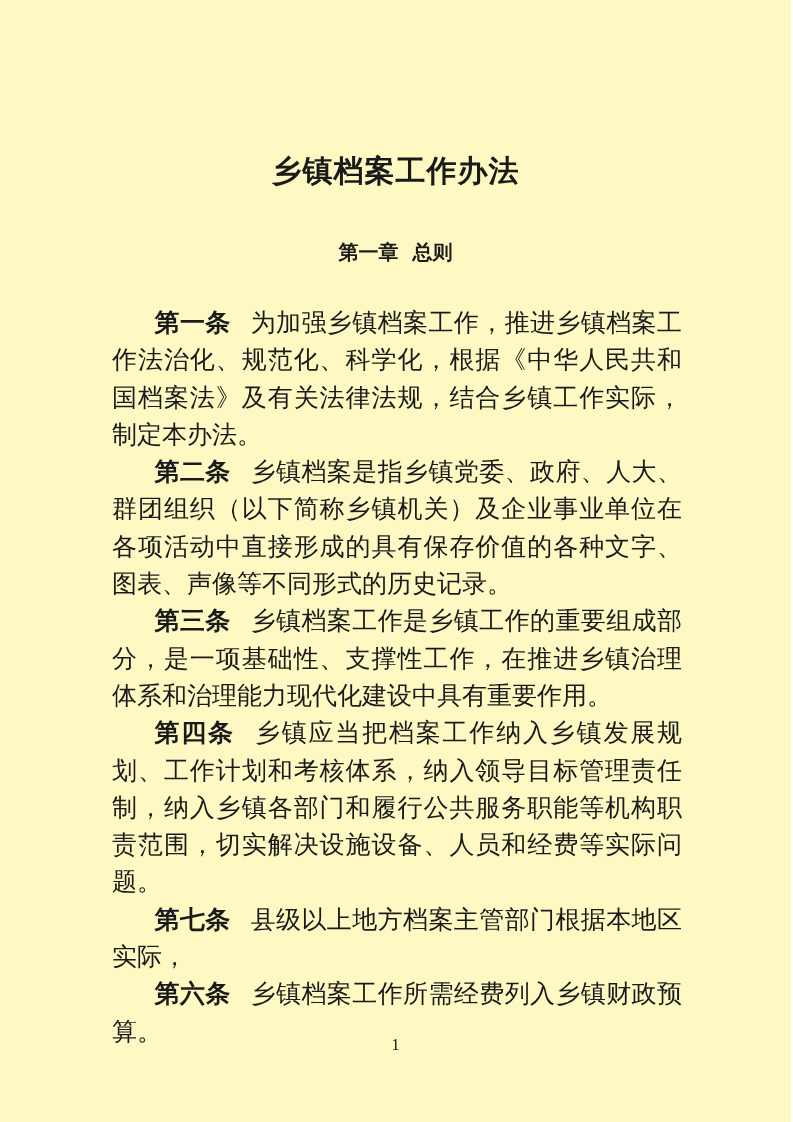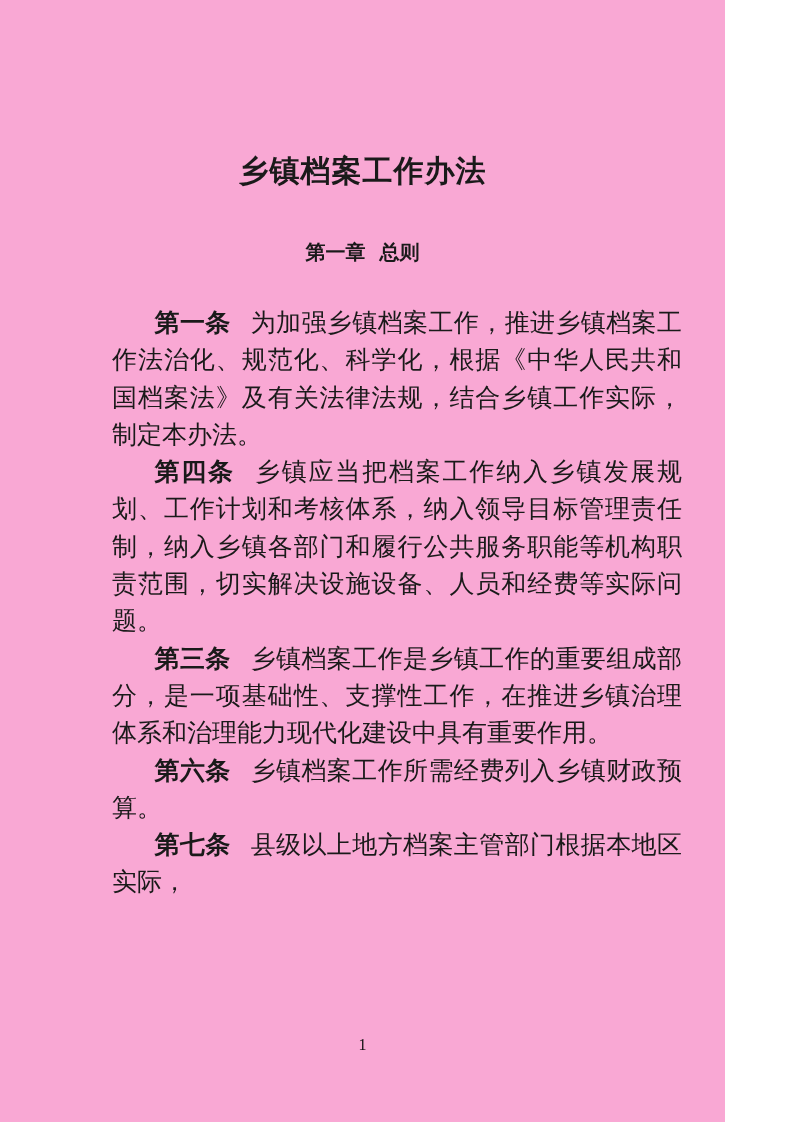--- a/index.html
+++ b/index.html
@@ -2,23 +2,23 @@
 <html><head>
 <meta charset="utf-8">
 <style>
   html, body {
     margin: 0;
     padding: 0;
     background: #ffffff;
   }
   .page {
     position: relative;
-    width: 725px;
+    width: 791px;
     height: 1122px;
-    background: #f9a8d4;
+    background: #fef9c3;
     color: #1a1a1a;
     font-family: "Liberation Serif", "DejaVu Serif", serif;
     overflow: hidden;
   }
   .doc-title {
     position: absolute;
     top: 149px;
     left: 0;
     width: 100%;
     margin: 0;
@@ -82,26 +82,27 @@
 
   <h1 class="doc-title">乡镇档案工作办法</h1>
 
   <h2 class="chapter-heading">
     <span>第一章</span><span class="chapter-gap"></span><span>总则</span>
   </h2>
 
   <div class="doc-body">
     <p><span class="article-label">第一条</span><span>为加强乡镇档案工作，推进乡镇档案工作法治化、规范化、科学化，根据《中华人民共和国档案法》及有关法律法规，结合乡镇工作实际，制定本办法。</span></p>
 
+    <p><span class="article-label">第二条</span><span>乡镇档案是指乡镇党委、政府、人大、群团组织（以下简称乡镇机关）及企业事业单位在各项活动中直接形成的具有保存价值的各种文字、图表、声像等不同形式的历史记录。</span></p>
+
+    <p><span class="article-label">第三条</span><span>乡镇档案工作是乡镇工作的重要组成部分，是一项基础性、支撑性工作，在推进乡镇治理体系和治理能力现代化建设中具有重要作用。</span></p>
 
     <p><span class="article-label">第四条</span><span>乡镇应当把档案工作纳入乡镇发展规划、工作计划和考核体系，纳入领导目标管理责任制，纳入乡镇各部门和履行公共服务职能等机构职责范围，切实解决设施设备、人员和经费等实际问题。</span></p>
 
-    <p><span class="article-label">第三条</span><span>乡镇档案工作是乡镇工作的重要组成部分，是一项基础性、支撑性工作，在推进乡镇治理体系和治理能力现代化建设中具有重要作用。</span></p>
 
+    <p><span class="article-label">第七条</span><span>县级以上地方档案主管部门根据本地区实际，</span></p>
 
     <p><span class="article-label">第六条</span><span>乡镇档案工作所需经费列入乡镇财政预算。</span></p>
-
-    <p><span class="article-label">第七条</span><span>县级以上地方档案主管部门根据本地区实际，</span></p>
   </div>
 
   <div class="page-number">1</div>
 
 </div>
 
 </body></html>

